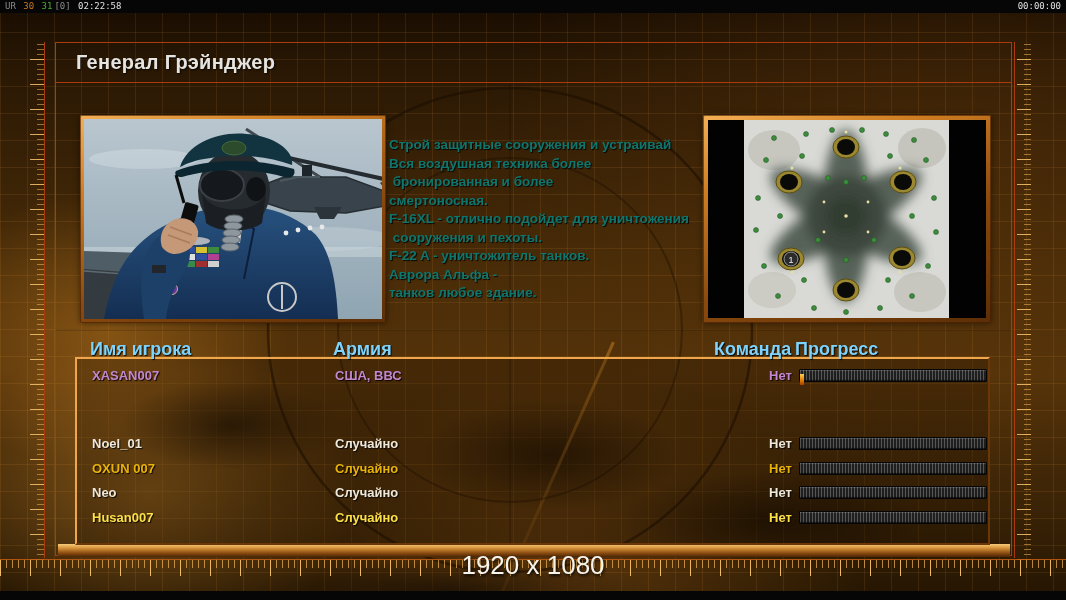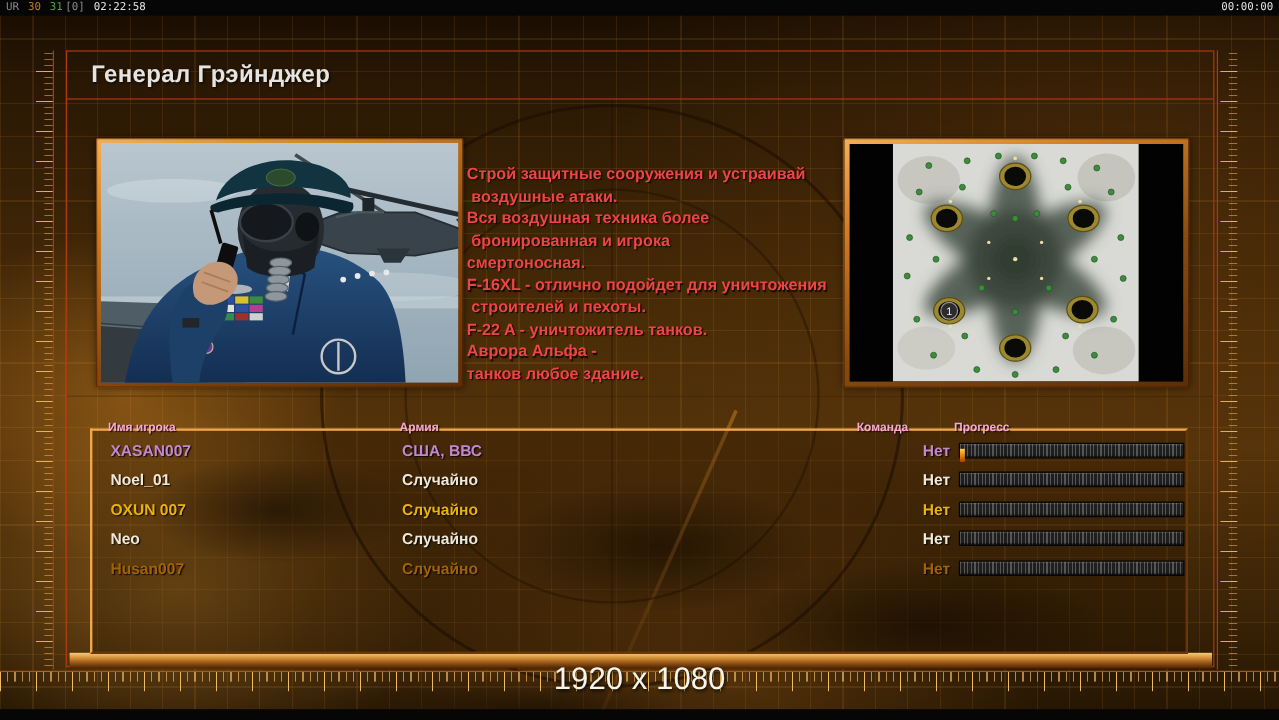--- a/index.html
+++ b/index.html
@@ -69,27 +69,27 @@
   .pict-frame { position:absolute; z-index:4; padding:4px; border-radius:2px;
     background:linear-gradient(160deg,#f4b055 0%,#cf7d22 25%,#8a4a0e 60%,#5c2e06 100%);
     box-shadow:inset 0 0 0 1px rgba(60,25,0,.6), 0 0 6px rgba(0,0,0,.5); }
   .portrait-frame { left:80px; top:115px; width:306px; height:208px; }
   .map-frame { left:703px; top:115px; width:288px; height:208px; padding:5px; }
   .map-inner { position:relative; width:278px; height:198px; background:#020202; }
   .map-inner svg { position:absolute; left:36px; top:0; }
 
   
   .briefing { position:absolute; left:389px; top:136px; width:315px; z-index:5;
-              font-size:13.5px; font-weight:bold; color:#ef4444; line-height:18.5px;
+              font-size:13.5px; font-weight:bold; color:#0f766e; line-height:18.5px;
               text-shadow:1px 1px 1px rgba(0,0,0,.85); }
   .bline { white-space:pre; }
 
   
   .players-head { position:absolute; left:0; top:339px; width:1066px; height:18px; z-index:5;
-                  font-size:10px; font-weight:bold; color:#f9a8d4; text-shadow:1px 1px 1px rgba(0,0,0,.85);margin-top:12px; }
+                  font-size:18px; font-weight:bold; color:#7dd3fc; text-shadow:1px 1px 1px rgba(0,0,0,.85); }
   .players-head span { position:absolute; top:0; }
   .h-name { left:90px; } .h-army { left:333px; } .h-team { left:714px; } .h-prog { left:795px; }
 
   .player-list { position:absolute; left:75px; top:357px; width:915px; height:188px; z-index:4;
                  border:2px solid; border-color:#f0a64a #6b3708 #6b3708 #f0a64a;
                  background:rgba(22,11,1,.25); padding-top:5px; }
   .prow { position:relative; height:24.4px; font-size:13px; font-weight:bold;
           text-shadow:1px 1px 1px rgba(0,0,0,.85); }
   .prow span { position:absolute; top:4px; }
   .c-name { left:15px; } .c-army { left:258px; } .c-team { left:692px; }
@@ -222,26 +222,25 @@
       <line x1="100" y1="84" x2="92" y2="56" stroke="#0d0d0d" stroke-width="3"></line>
       <path d="M78,128 C74,116 80,104 92,100 C102,97 112,102 114,112 C115,120 110,128 102,132 C92,137 84,136 78,128 Z" fill="#c59878"></path>
       <line x1="86" y1="108" x2="108" y2="116" stroke="#a87c5c" stroke-width="1.5"></line>
       <line x1="84" y1="116" x2="106" y2="124" stroke="#a87c5c" stroke-width="1.5"></line>
       <rect x="68" y="146" width="14" height="8" fill="#22262a"></rect>
     </svg>
   </div>
 
   <div class="briefing" id="briefing">
       <div class="bline">Строй защитные сооружения и устраивай</div>
-      <div class="bline"> воздушные атаки.</div>
       <div class="bline">Вся воздушная техника более</div>
-      <div class="bline"> бронированная и игрока</div>
+      <div class="bline"> бронированная и более</div>
       <div class="bline">смертоносная.</div>
       <div class="bline">F-16XL - отлично подойдет для уничтожения</div>
-      <div class="bline"> строителей и пехоты.</div>
+      <div class="bline"> сооружения и пехоты.</div>
       <div class="bline">F-22 A - уничтожитель танков.</div>
       <div class="bline">Аврора Альфа -</div>
       <div class="bline">танков любое здание.</div>
     </div>
 
   <div class="pict-frame map-frame">
     <div class="map-inner">
       <svg width="205" height="198" viewBox="0 0 205 198">
         <defs>
             <filter id="blurM" x="-30%" y="-30%" width="160%" height="160%">
@@ -350,21 +349,21 @@
   <div class="player-list">
     <div class="prow" style="color: rgb(196, 135, 207);">
       <span class="c-name">XASAN007</span>
       <span class="c-army">США, ВВС</span>
       <span class="c-team">Нет</span>
       <span class="c-prog">
         <span class="fill" style="width: 2%;"></span>
       </span>
     </div>
 
-    <div class="prow" style="color: rgb(239, 232, 216);">
+    <div class="prow" style="color: rgb(239, 232, 216); margin-top: 44px;">
       <span class="c-name">Noel_01</span>
       <span class="c-army">Случайно</span>
       <span class="c-team">Нет</span>
       <span class="c-prog">
         <span class="fill" style="width: 0%;"></span>
       </span>
     </div>
 
     <div class="prow" style="color: #eab308;">
       <span class="c-name">OXUN 007</span>
@@ -377,21 +376,21 @@
 
     <div class="prow" style="color: rgb(239, 232, 216);">
       <span class="c-name">Neo</span>
       <span class="c-army">Случайно</span>
       <span class="c-team">Нет</span>
       <span class="c-prog">
         <span class="fill" style="width: 0%;"></span>
       </span>
     </div>
 
-    <div class="prow" style="color: #a16207;">
+    <div class="prow" style="color: #fde047;">
       <span class="c-name">Husan007</span>
       <span class="c-army">Случайно</span>
       <span class="c-team">Нет</span>
       <span class="c-prog">
         <span class="fill" style="width: 0%;"></span>
       </span>
     </div>
   </div>
 
   <div class="resolution">1920 x 1080</div>

